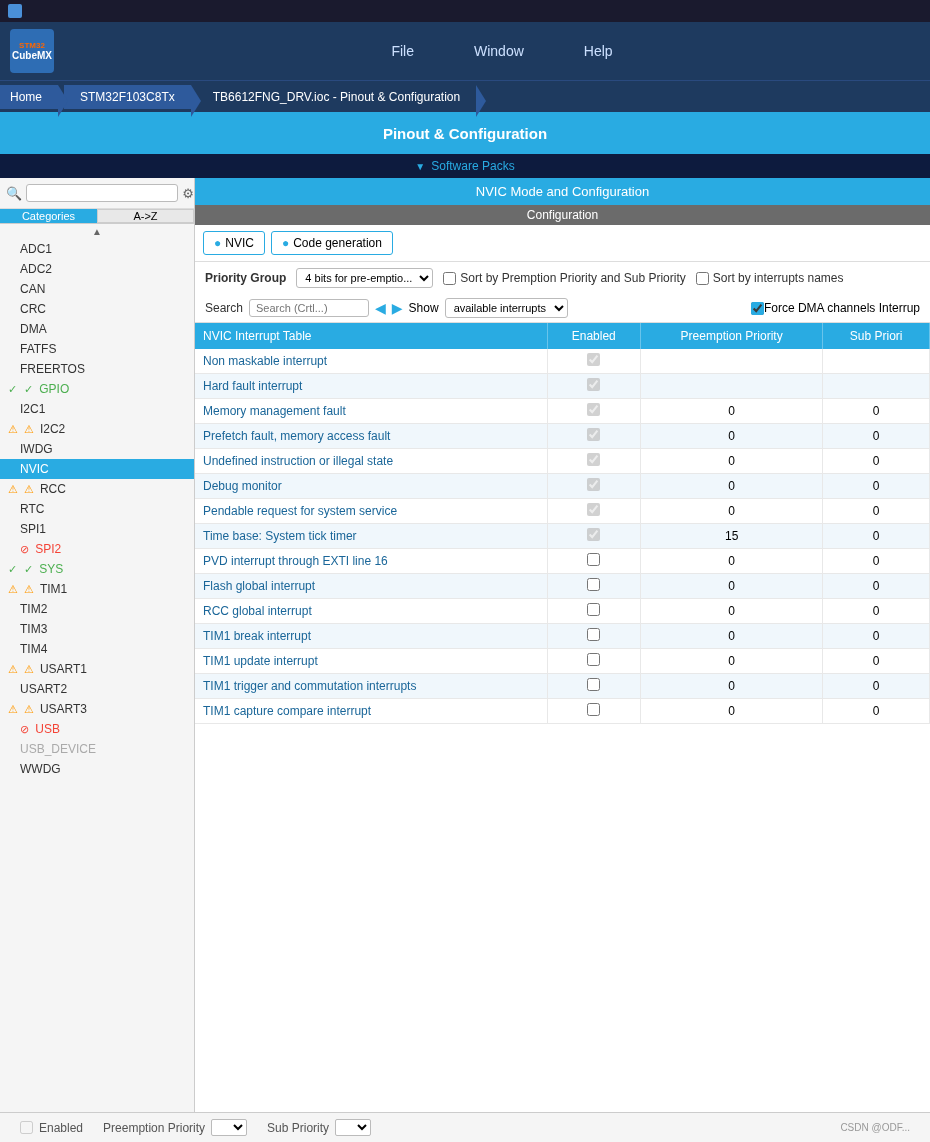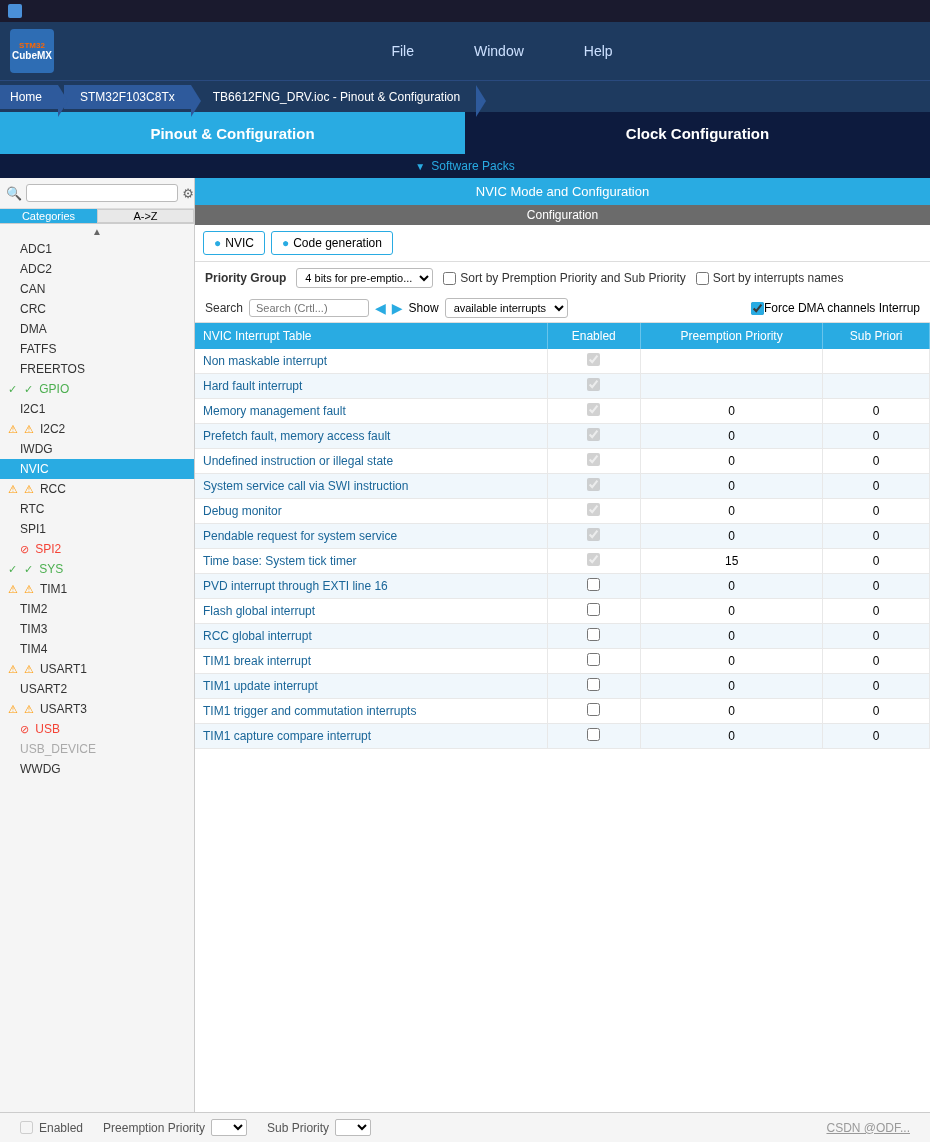--- a/index.html
+++ b/index.html
@@ -325,23 +325,22 @@
     .footer-select {
       border: 1px solid #bbb;
       border-radius: 2px;
       padding: 1px 3px;
       font-size: 10px;
       background: white;
       width: 36px;
     }
     .csdn-label {
       margin-left: auto;
-      font-size: 12px;
+      font-size: 10px;
       color: #999;
-      text-decoration: underline;
     }
 
     .table-wrapper {
       overflow-y: auto;
       flex: 1;
     }
   </style>
 </head>
 <body>
 
@@ -364,21 +363,20 @@
 </div>
 
 <div class="breadcrumb">
   <div class="breadcrumb-item">Home</div>
   <div class="breadcrumb-item">STM32F103C8Tx</div>
   <div class="breadcrumb-item active">TB6612FNG_DRV.ioc - Pinout &amp; Configuration</div>
 </div>
 
 <div class="main-header">
   <div class="header-tab pinout">Pinout &amp; Configuration</div>
-  <div class="header-tab clock">Clock Configuration</div>
 </div>
 
 <div class="software-packs-bar">
   <span>Software Packs</span>
 </div>
 
 <div class="content-area">
 
   <div class="sidebar">
     <div class="sidebar-search">
@@ -560,26 +558,20 @@
               <td class="center num">0</td>
             </tr>
             <tr>
               <td class="name">Prefetch fault, memory access fault</td>
               <td class="center"><input type="checkbox" disabled="" checked="" style=""></td>
               <td class="center num">0</td>
               <td class="center num">0</td>
             </tr>
             <tr>
               <td class="name">Undefined instruction or illegal state</td>
-              <td class="center"><input type="checkbox" disabled="" checked="" style=""></td>
-              <td class="center num">0</td>
-              <td class="center num">0</td>
-            </tr>
-            <tr>
-              <td class="name">System service call via SWI instruction</td>
               <td class="center"><input type="checkbox" disabled="" checked="" style=""></td>
               <td class="center num">0</td>
               <td class="center num">0</td>
             </tr>
             <tr>
               <td class="name">Debug monitor</td>
               <td class="center"><input type="checkbox" disabled="" checked="" style=""></td>
               <td class="center num">0</td>
               <td class="center num">0</td>
             </tr>

